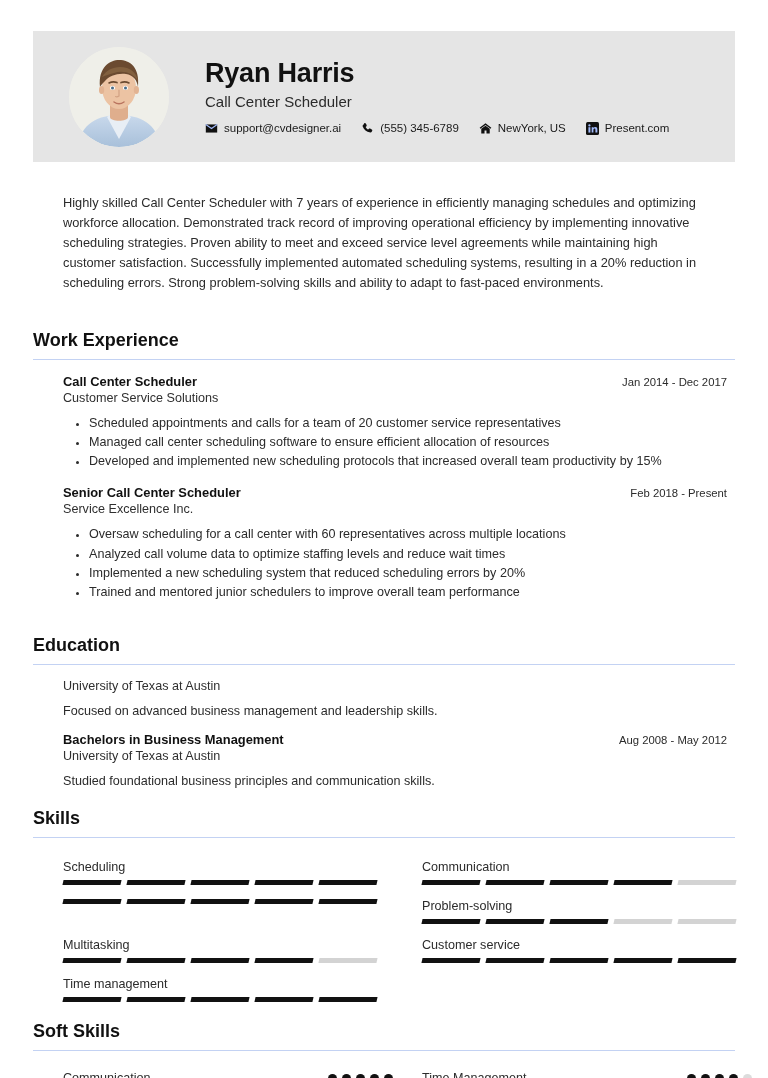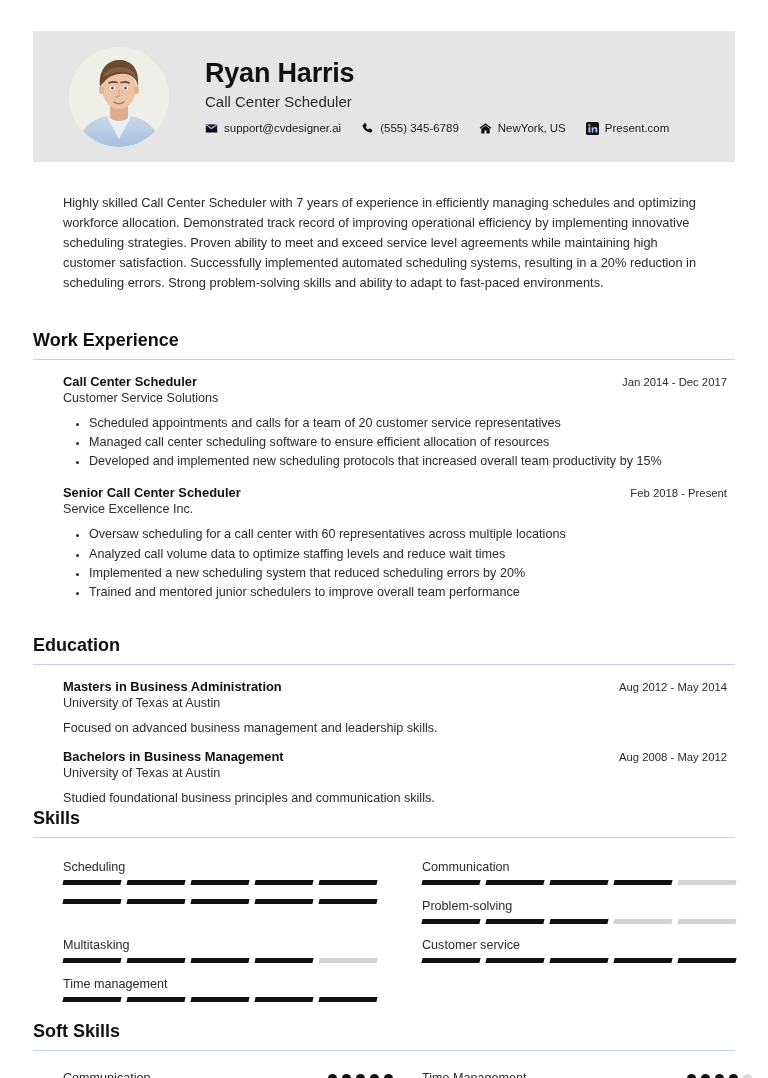--- a/index.html
+++ b/index.html
@@ -271,24 +271,20 @@
 
     </div>
   </div>
 
   <div class="section" style="top:635px;">
     <div class="section-title">Education</div>
     <div class="section-rule"></div>
     <div class="section-body">
 
       <div class="entry">
-        <div class="entry-head">
-          <div class="entry-title">Masters in Business Administration</div>
-          <div class="entry-date">Aug 2012 - May 2014</div>
-        </div>
         <div class="entry-org">University of Texas at Austin</div>
         <div class="entry-desc">Focused on advanced business management and leadership skills.</div>
       </div>
 
       <div class="entry">
         <div class="entry-head">
           <div class="entry-title">Bachelors in Business Management</div>
           <div class="entry-date">Aug 2008 - May 2012</div>
         </div>
         <div class="entry-org">University of Texas at Austin</div>

